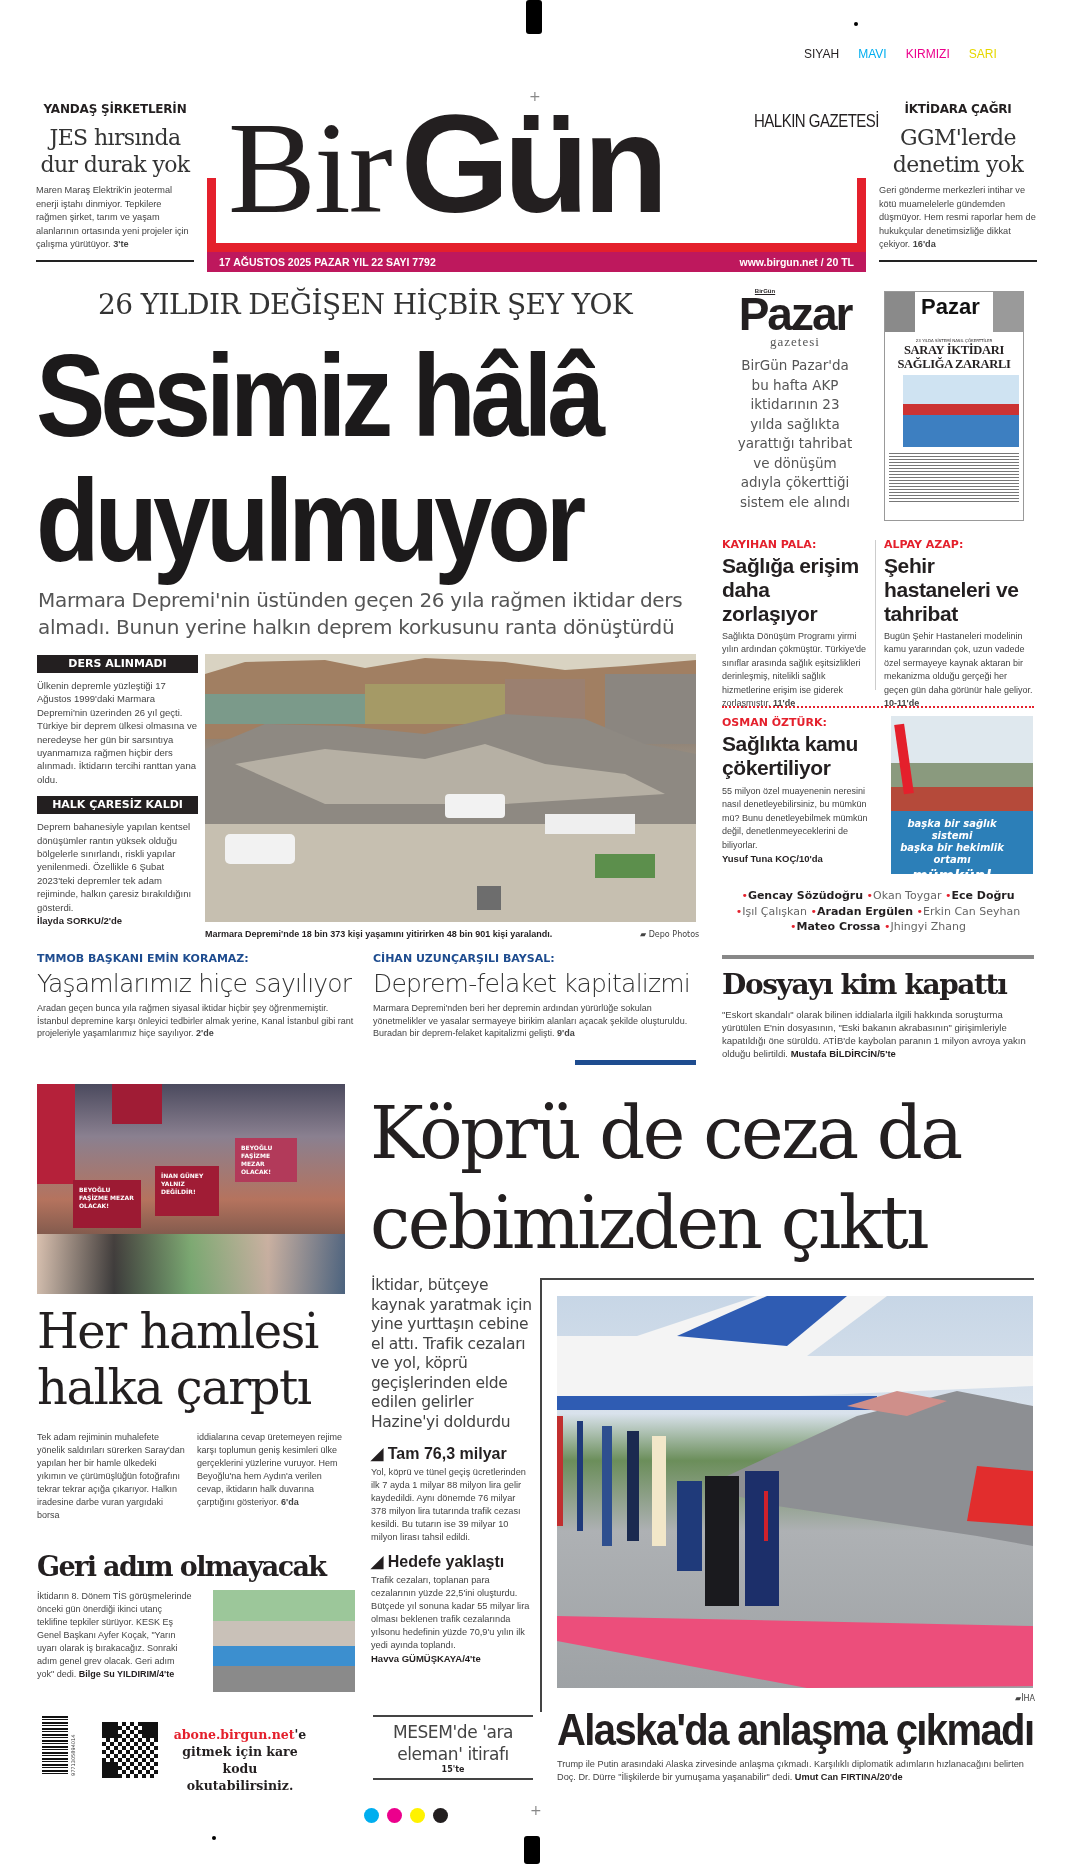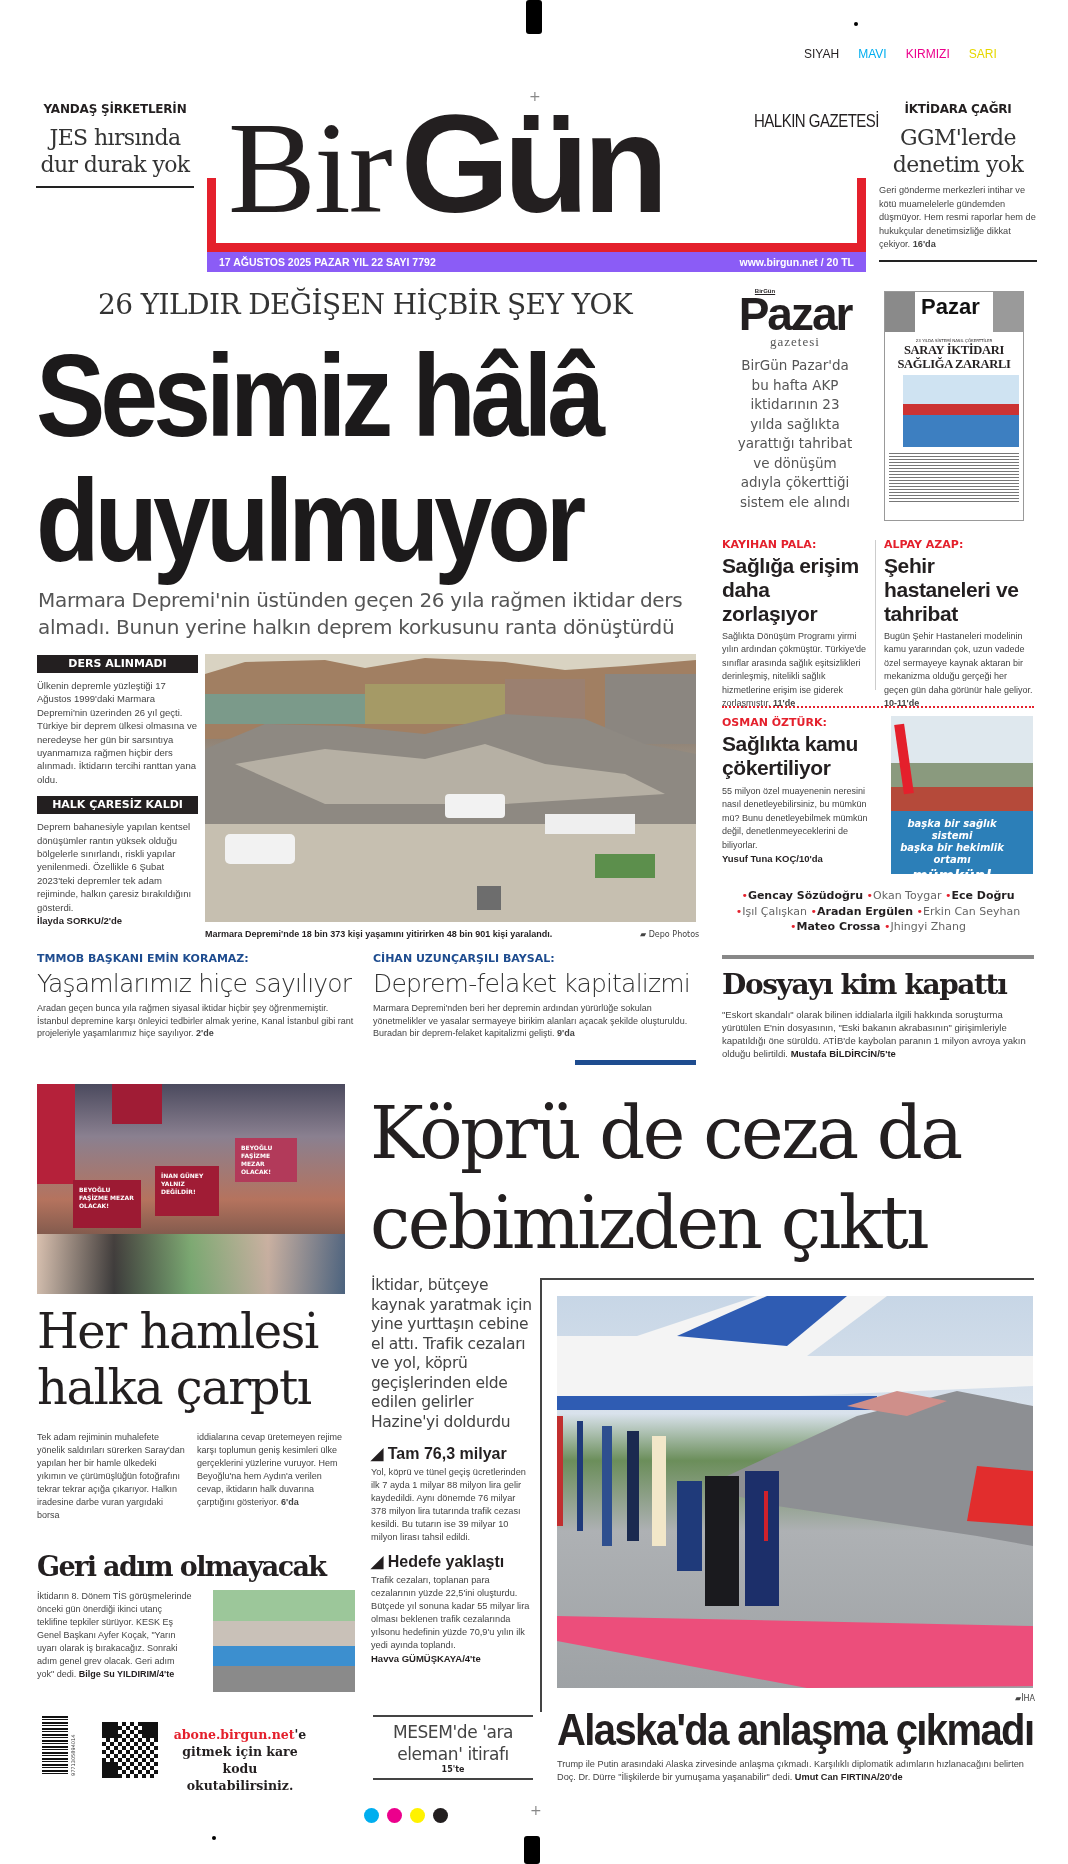--- a/index.html
+++ b/index.html
@@ -18,21 +18,21 @@
   .colorkey span { margin-left: 14px; font-size: 12px; font-family: "Liberation Sans", sans-serif; }
 
   
   .kicker { font-size: 12px; font-weight: bold; letter-spacing: -0.2px; text-align: center; }
   .teaser-title { font-family: "DejaVu Serif", serif; font-weight: 300; font-size: 22px; line-height: 27px; text-align: center; color: #333; letter-spacing: -0.6px; }
   .teaser-body { font-size: 9.2px; line-height: 13.6px; color: #444; font-family: "Liberation Sans", sans-serif; }
   .rule { height: 2px; background: #222; }
 
   
   .mast-frame { border: 9px solid #e4202c; border-top: none; }
-  .mast-red { background: #8b5cf6; color: #fff; font-family: "Liberation Sans", sans-serif; font-weight: bold; font-size: 10.5px; display: flex; justify-content: space-between; align-items: center; padding: 0 12px; }
+  .mast-red { background: #be185d; color: #fff; font-family: "Liberation Sans", sans-serif; font-weight: bold; font-size: 10.5px; display: flex; justify-content: space-between; align-items: center; padding: 0 12px; }
   .logo-bir { font-family: "Liberation Serif", serif; font-size: 132px; line-height: 1; color: #231f20; letter-spacing: -2px; margin-top: 24px; }
   .logo-gun { font-family: "Liberation Sans", sans-serif; font-weight: 900; font-size: 140px; line-height: 1; color: #231f20; letter-spacing: -6px; }
 
   .supra { font-family: "DejaVu Serif", serif; font-size: 28px; letter-spacing: -0.6px; color: #333; }
   .mega { font-family: "Liberation Sans", sans-serif; font-weight: bold; font-size: 104px; line-height: 112px; letter-spacing: -5px; color: #1c1a1b; transform: scaleY(1.12); transform-origin: top left; }
   .deck { font-size: 20px; line-height: 27px; color: #555; letter-spacing: -0.3px; }
 
   .blackbar { background: #231f20; color: #fff; font-weight: bold; font-size: 11px; text-align: center; height: 18px; line-height: 18px; }
   .small-body { font-size: 9.5px; line-height: 13.4px; color: #444; font-family: "Liberation Sans", sans-serif; }
   .red-kicker { color: #e4202c; font-weight: bold; font-size: 11px; }
@@ -54,20 +54,24 @@
   <span style="color:#00aeef">MAVI</span>
   <span style="color:#ec008c">KIRMIZI</span>
   <span style="color:#e6d800">SARI</span>
 </div>
 <div class="abs plus" style="left:529px;top:88px;">+</div>
 
 <div class="abs" style="left:36px;top:102px;width:158px;">
   <div class="kicker">YANDAŞ ŞİRKETLERİN</div>
   <div class="teaser-title" style="margin-top:8px;">JES hırsında</div>
   <div class="teaser-title">dur durak yok</div>
+  <div class="teaser-body" style="margin-top:6px;">
+    <span>Maren Maraş Elektrik'in jeotermal enerji iştahı dinmiyor. Tepkilere rağmen şirket, tarım ve yaşam alanlarının ortasında yeni projeler için çalışma yürütüyor.</span>
+    <b>3'te</b>
+  </div>
   <div class="rule" style="margin-top:8px;"></div>
 </div>
 
 <div class="abs mast-frame" style="left:207px;top:178px;width:659px;height:74px;"></div>
 <div class="abs" style="left:228px;top:94px;height:160px;white-space:nowrap;">
   <span class="logo-bir" style="vertical-align:bottom;">Bir</span><span class="logo-gun" style="vertical-align:bottom;margin-left:10px;">Gün</span>
 </div>
 <div class="abs cond" style="left:754px;top:112px;font-size:15px;letter-spacing:-0.5px;transform:scaleY(1.25);">HALKIN GAZETESİ</div>
 <div class="abs mast-red" style="left:207px;top:252px;width:659px;height:20px;">
   <span>17 AĞUSTOS 2025 PAZAR YIL 22 SAYI 7792</span>

